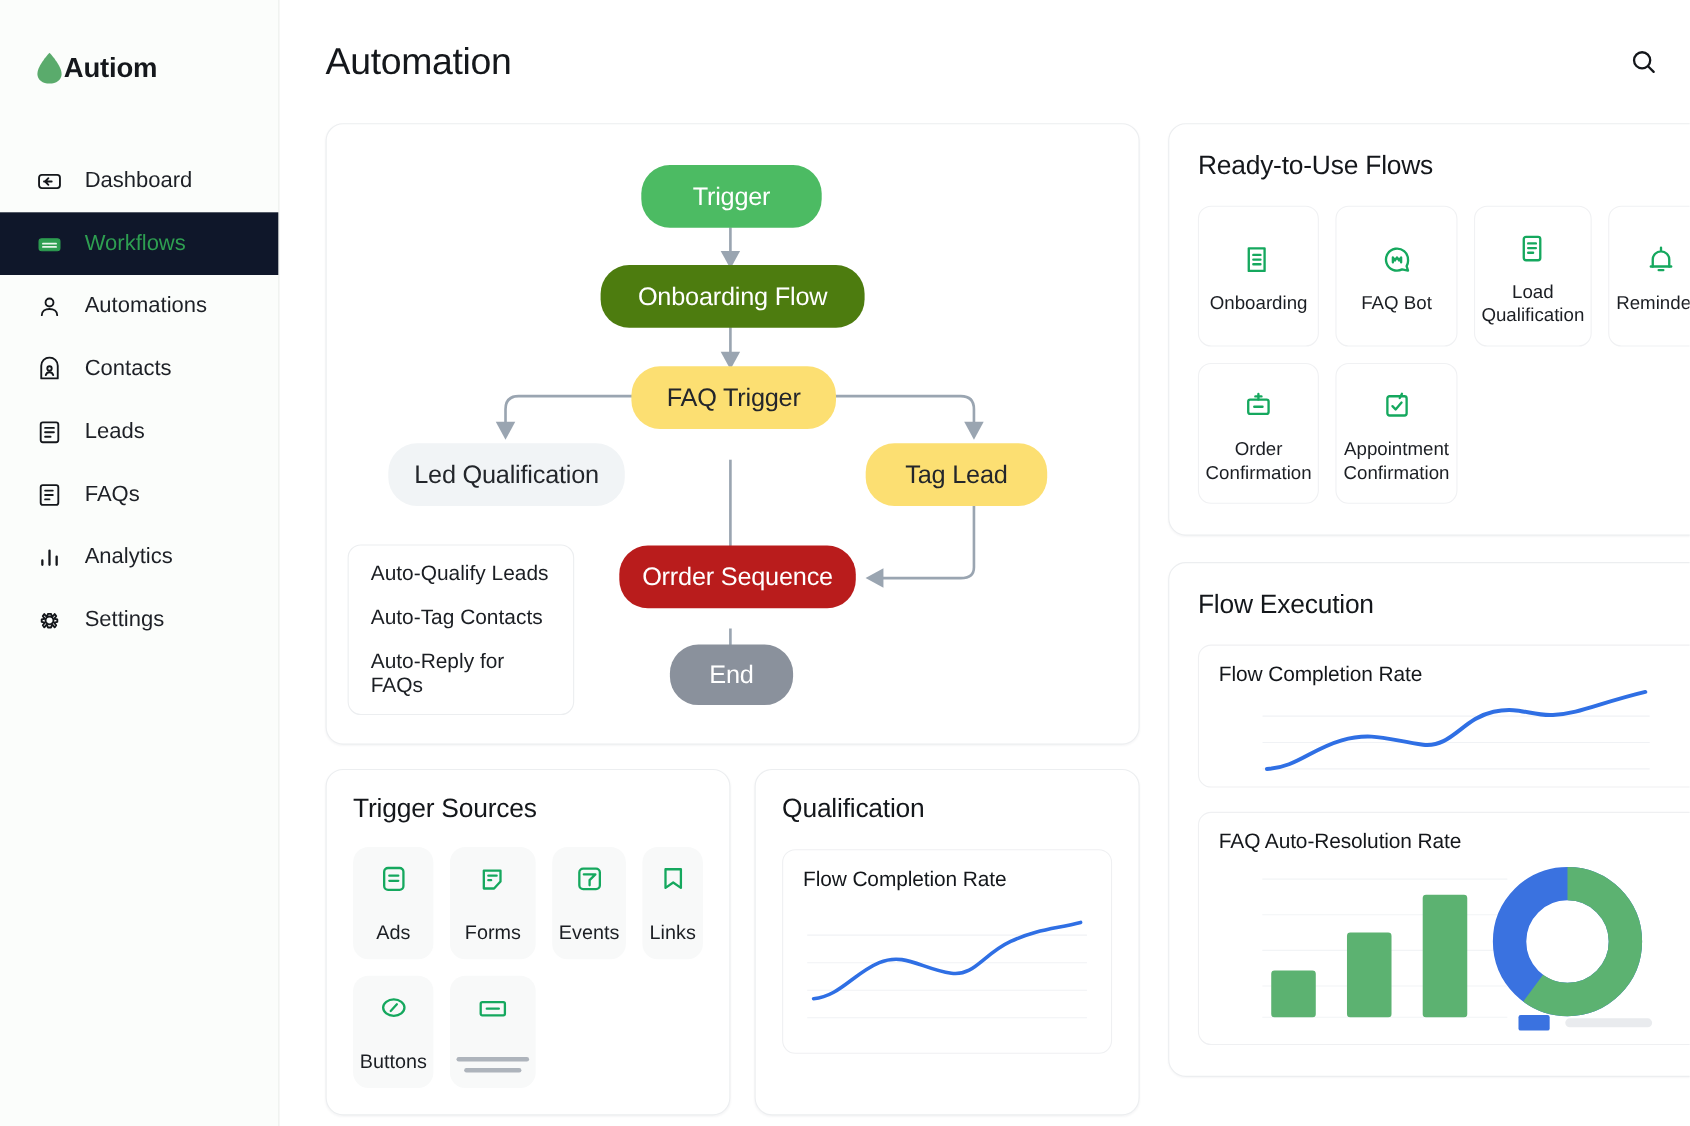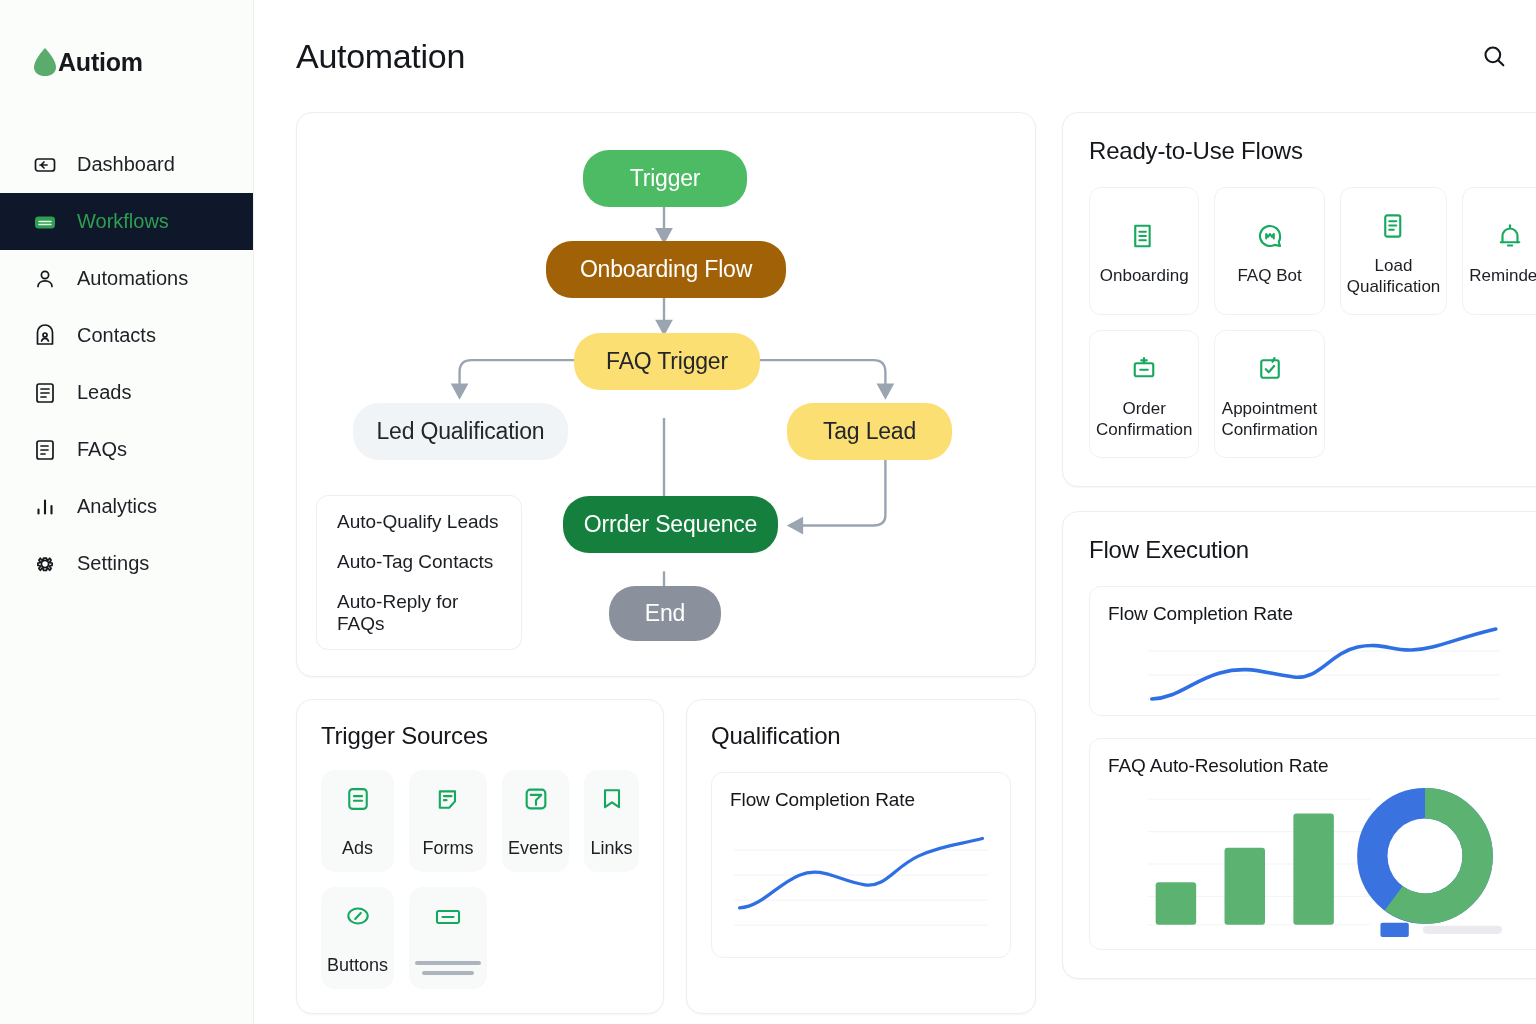--- a/index.html
+++ b/index.html
@@ -61,25 +61,25 @@
 
   
   .flow-card { height: 565px; position: relative; }
   .flow-svg { position: absolute; inset: 0; width: 100%; height: 100%; }
   .node {
     position: absolute; display: flex; align-items: center; justify-content: center;
     border-radius: 26px; font-size: 23px; letter-spacing: -0.2px;
     white-space: nowrap; cursor: pointer;
   }
   .n-trigger  { background: #4cbb63; color: #fff; }
-  .n-flow     { background: #a16207; color: #fff; text-align: right; }
+  .n-flow     { background: #4d7c0f; color: #fff; text-align: right; }
   .n-faq      { background: #fcdf72; color: #23262b; }
   .n-led      { background: #f1f4f6; color: #23262b; }
   .n-tag      { background: #fcdf72; color: #23262b; }
-  .n-order    { background: #15803d; color: #fff; }
+  .n-order    { background: #b91c1c; color: #fff; }
   .n-end      { background: #8a919c; color: #fff; }
 
   .actions-box {
     position: absolute; left: 19px; top: 382px; width: 206px; height: 155px;
     background: #fff; border: 1px solid #eceef0; border-radius: 12px;
     display: flex; flex-direction: column; justify-content: center; gap: 18px;
     padding: 0 20px;
   }
   .actions-box div { font-size: 19px; color: #1b1e23; }
 

